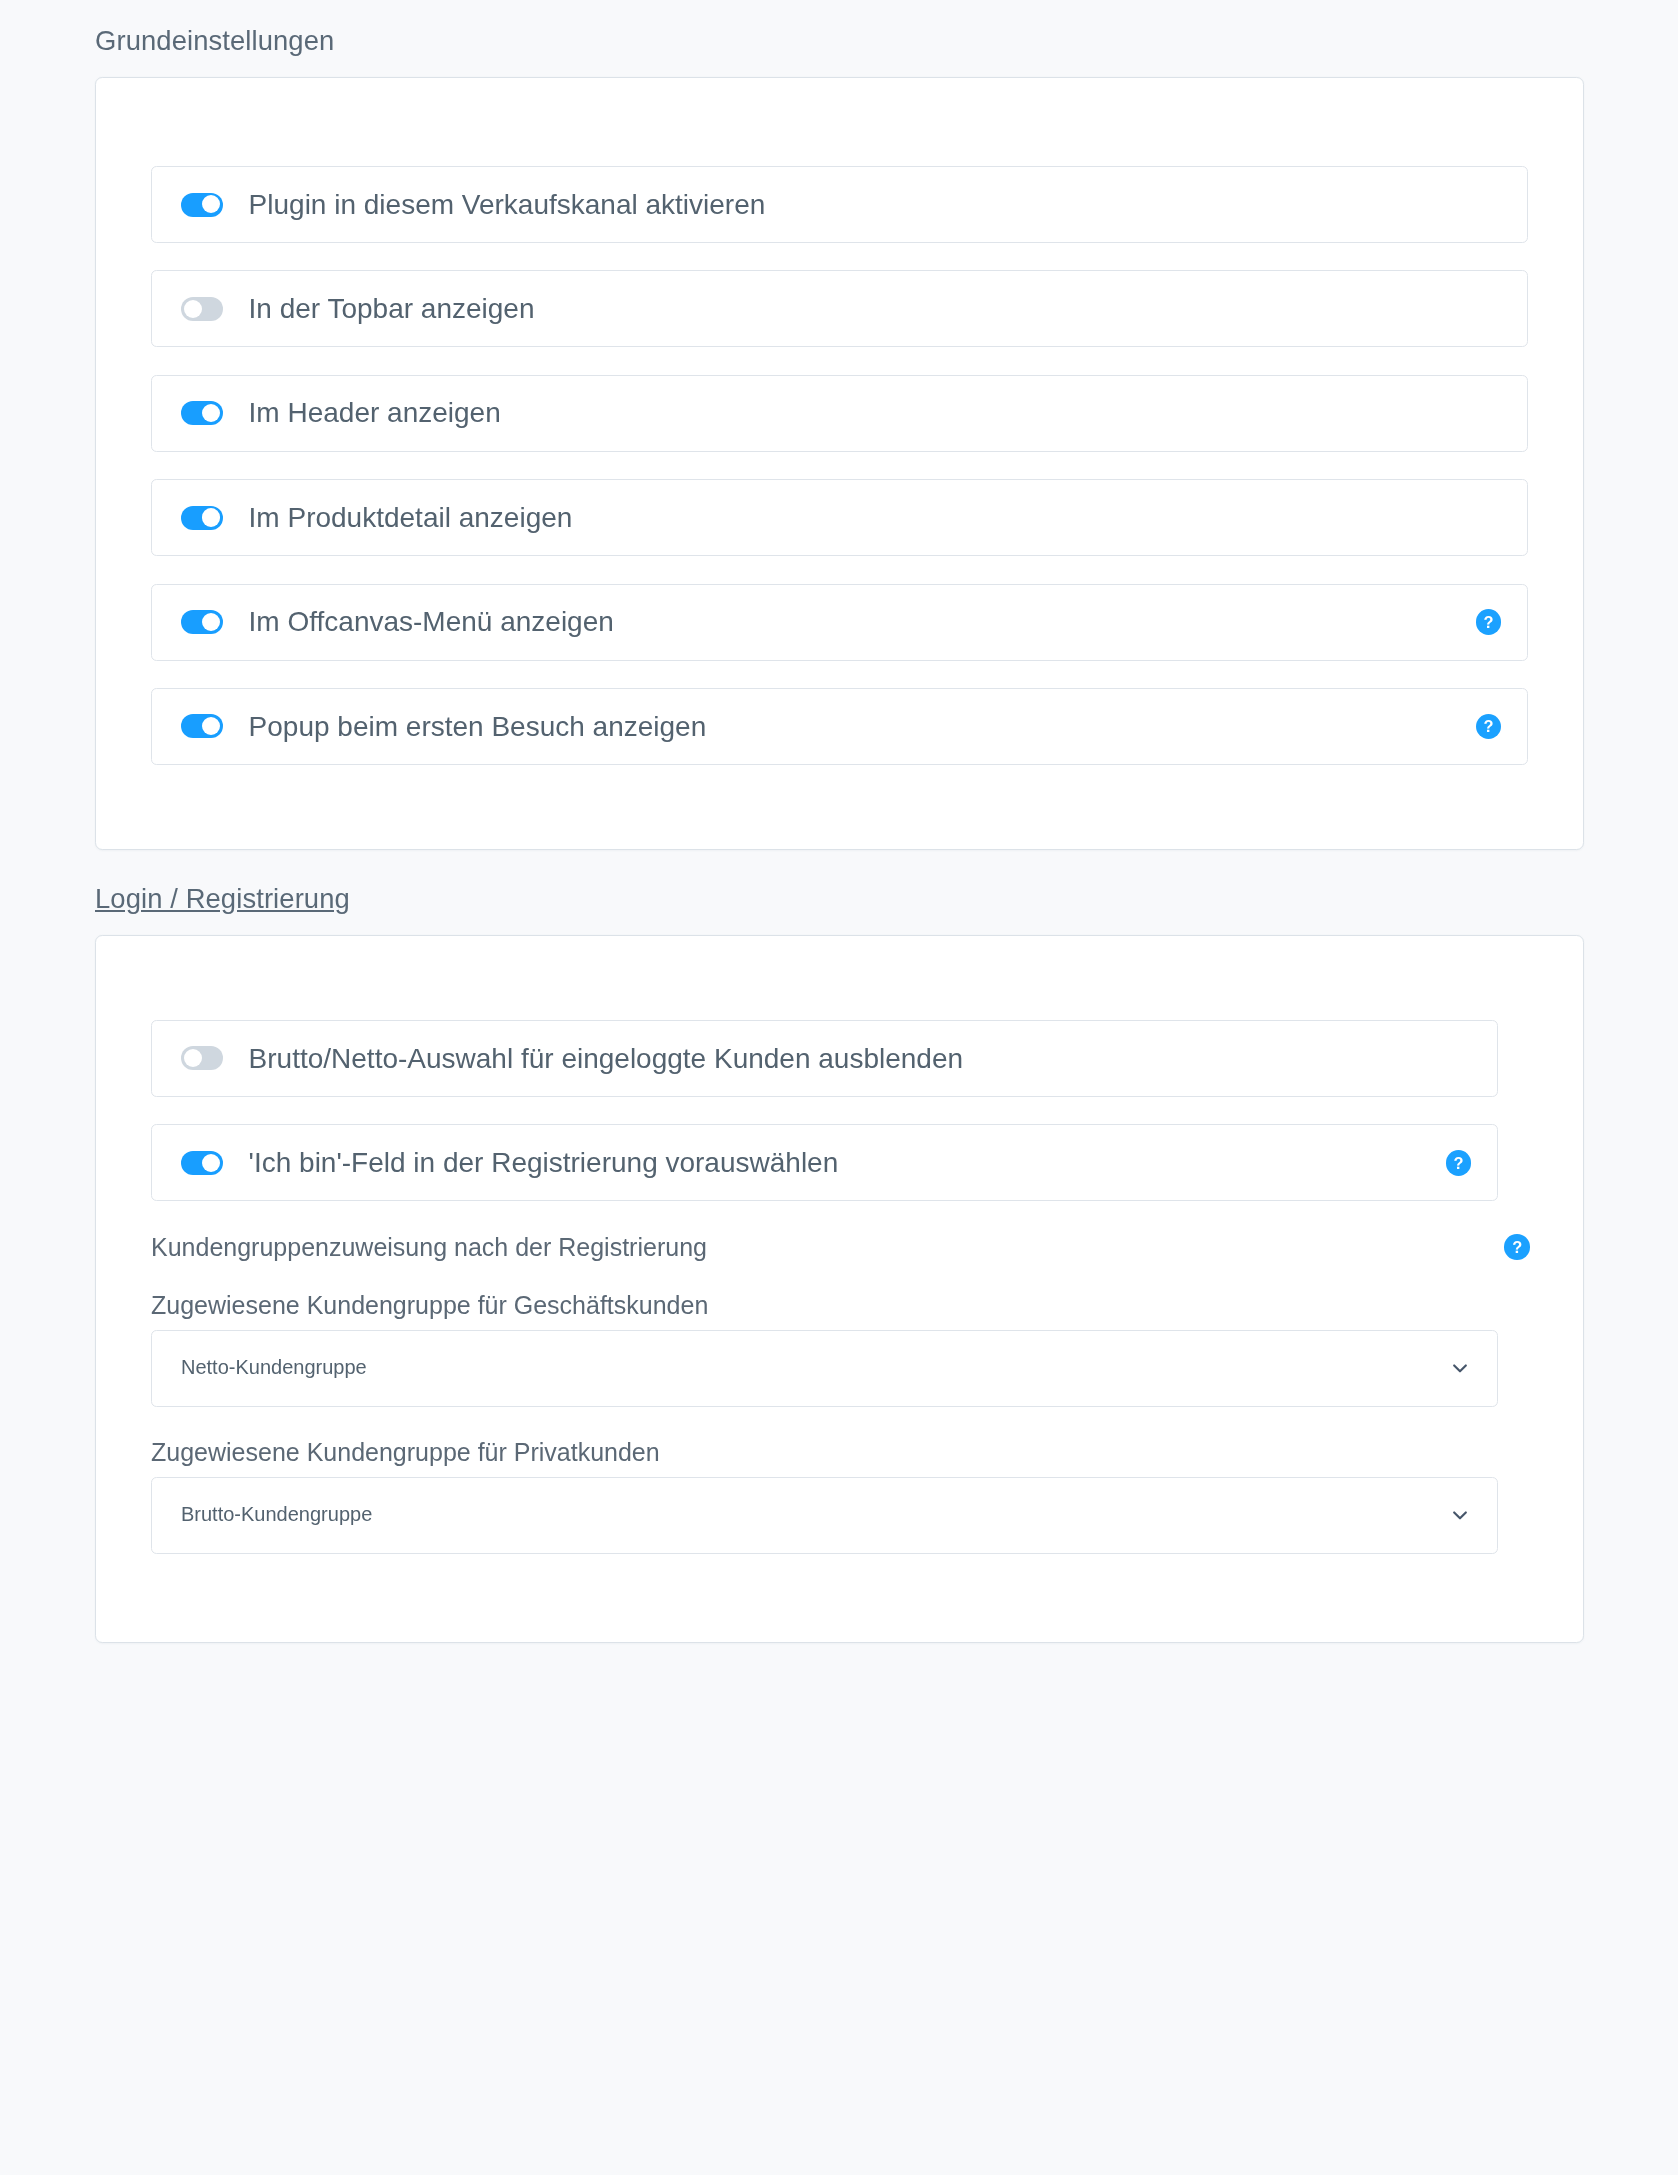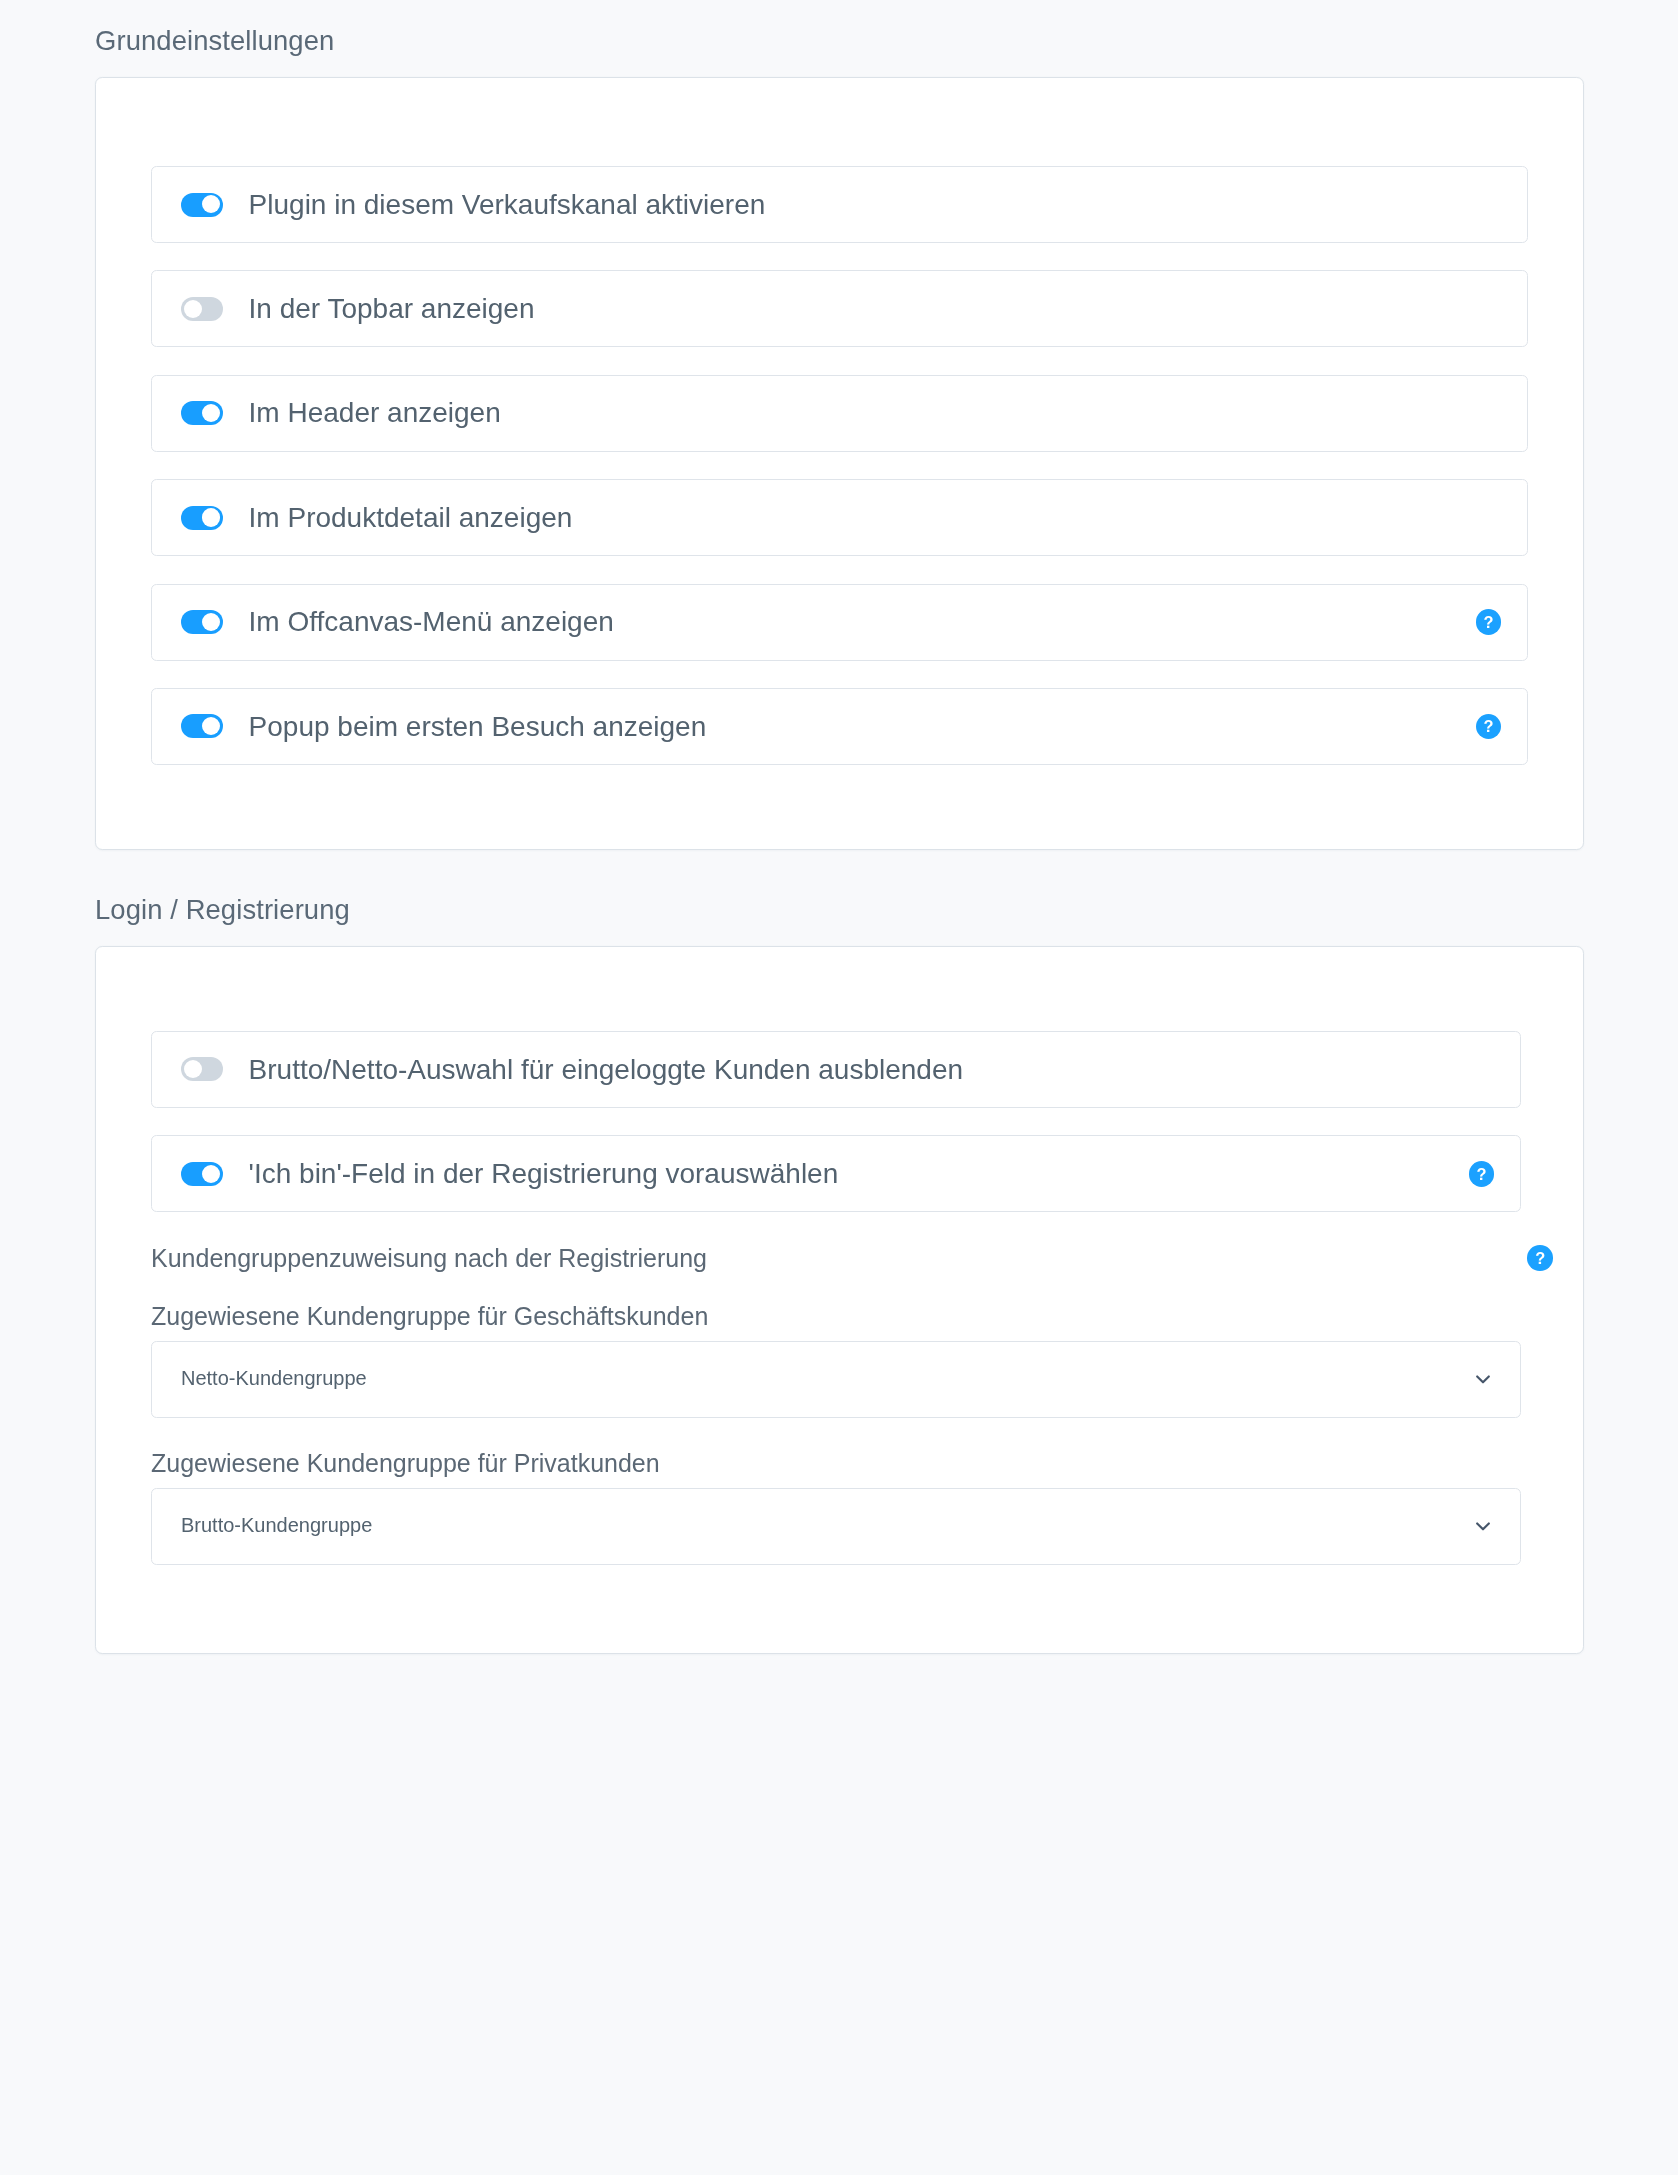--- a/index.html
+++ b/index.html
@@ -26,31 +26,31 @@
   .section-title {
     font-size: 27.4px;
     font-weight: 400;
     color: #5a6977;
     letter-spacing: 0.1px;
     padding: 0 0 0 95px;
     margin: 0;
     line-height: 33px;
   }
   #section-basic-title { padding-top: 24px; }
-  #section-login-title { padding-top: 43px; }
+  #section-login-title { padding-top: 32px; text-decoration: underline; }
 
   .card {
     background: #ffffff;
     border: 0.9px solid #dce2e8;
     border-radius: 7.3px;
     margin: 20px 95px 0 95px;
     box-shadow: 0 0.9px 1.8px rgba(120,140,160,0.07);
   }
   #basic-card { padding: 88px 55px 84px 55px; }
-  #login-card { padding: 84px 62px 88px 55px; }
+  #login-card { padding: 84px 85px 88px 55px; }
 
   
   .toggle-row {
     display: flex;
     align-items: center;
     border: 0.9px solid #dfe4ea;
     border-radius: 5.5px;
     height: 77px;
     padding: 0 25.6px 0 29px;
     margin-bottom: 27.4px;

